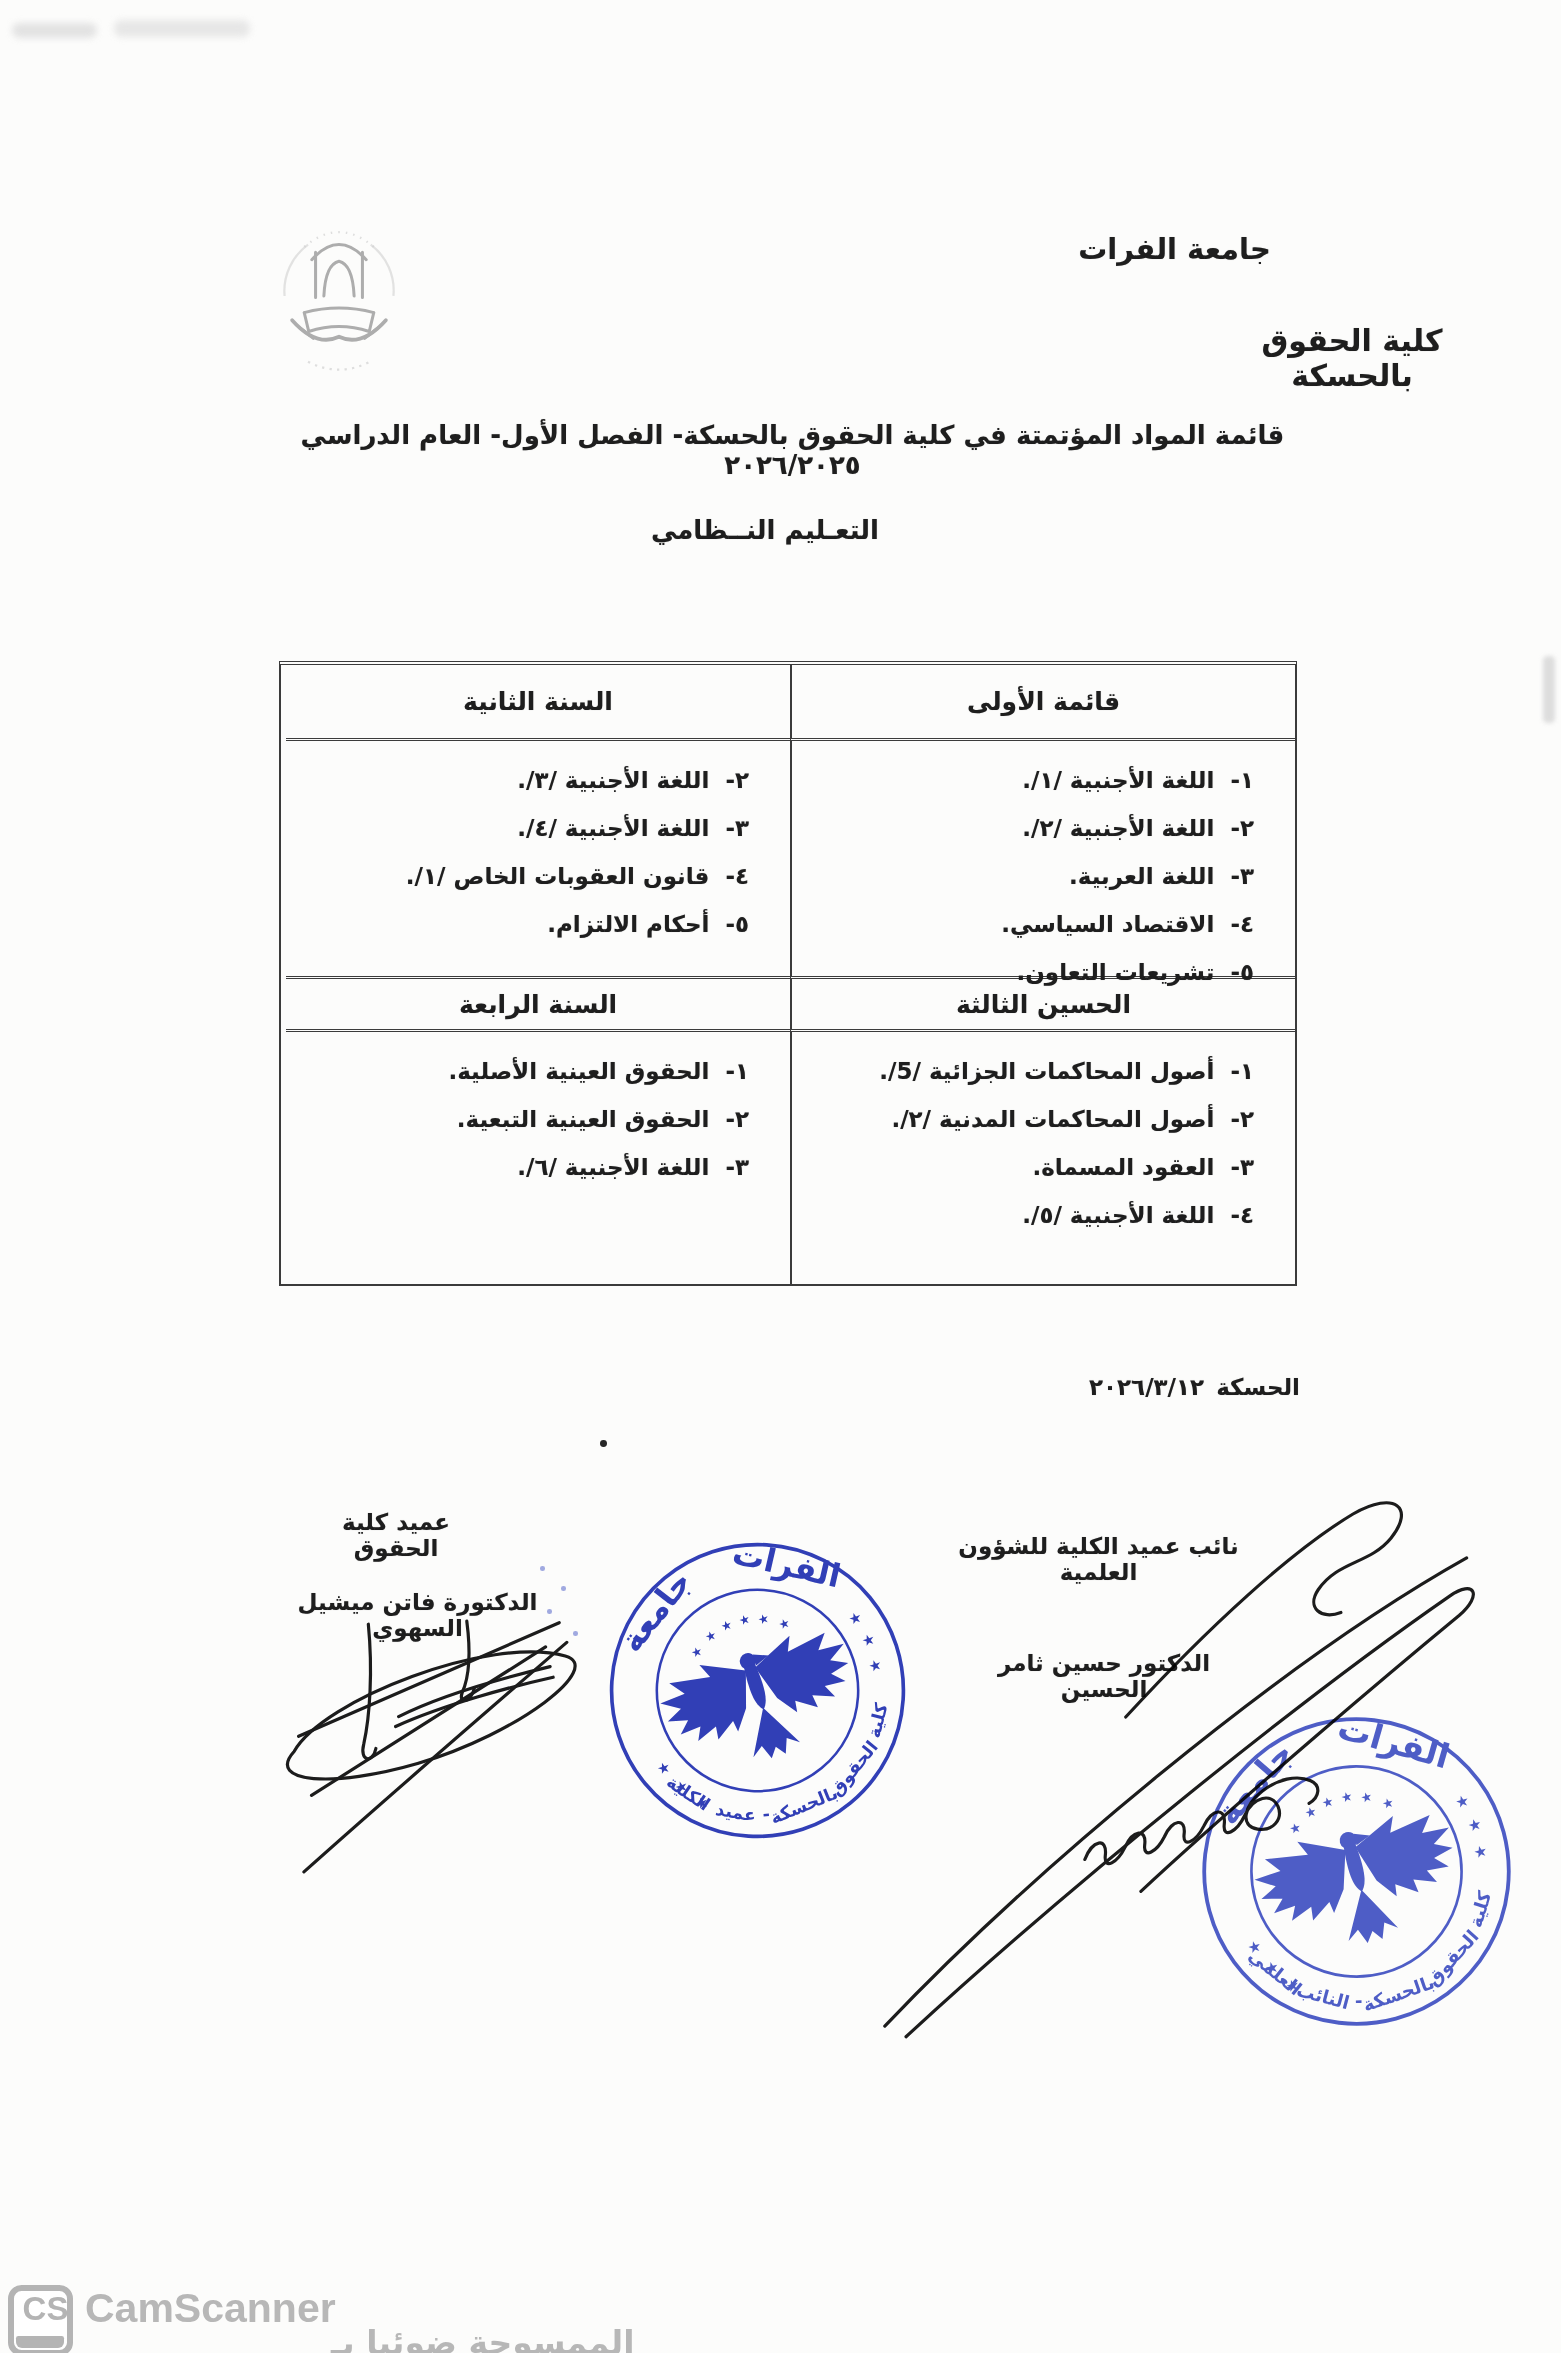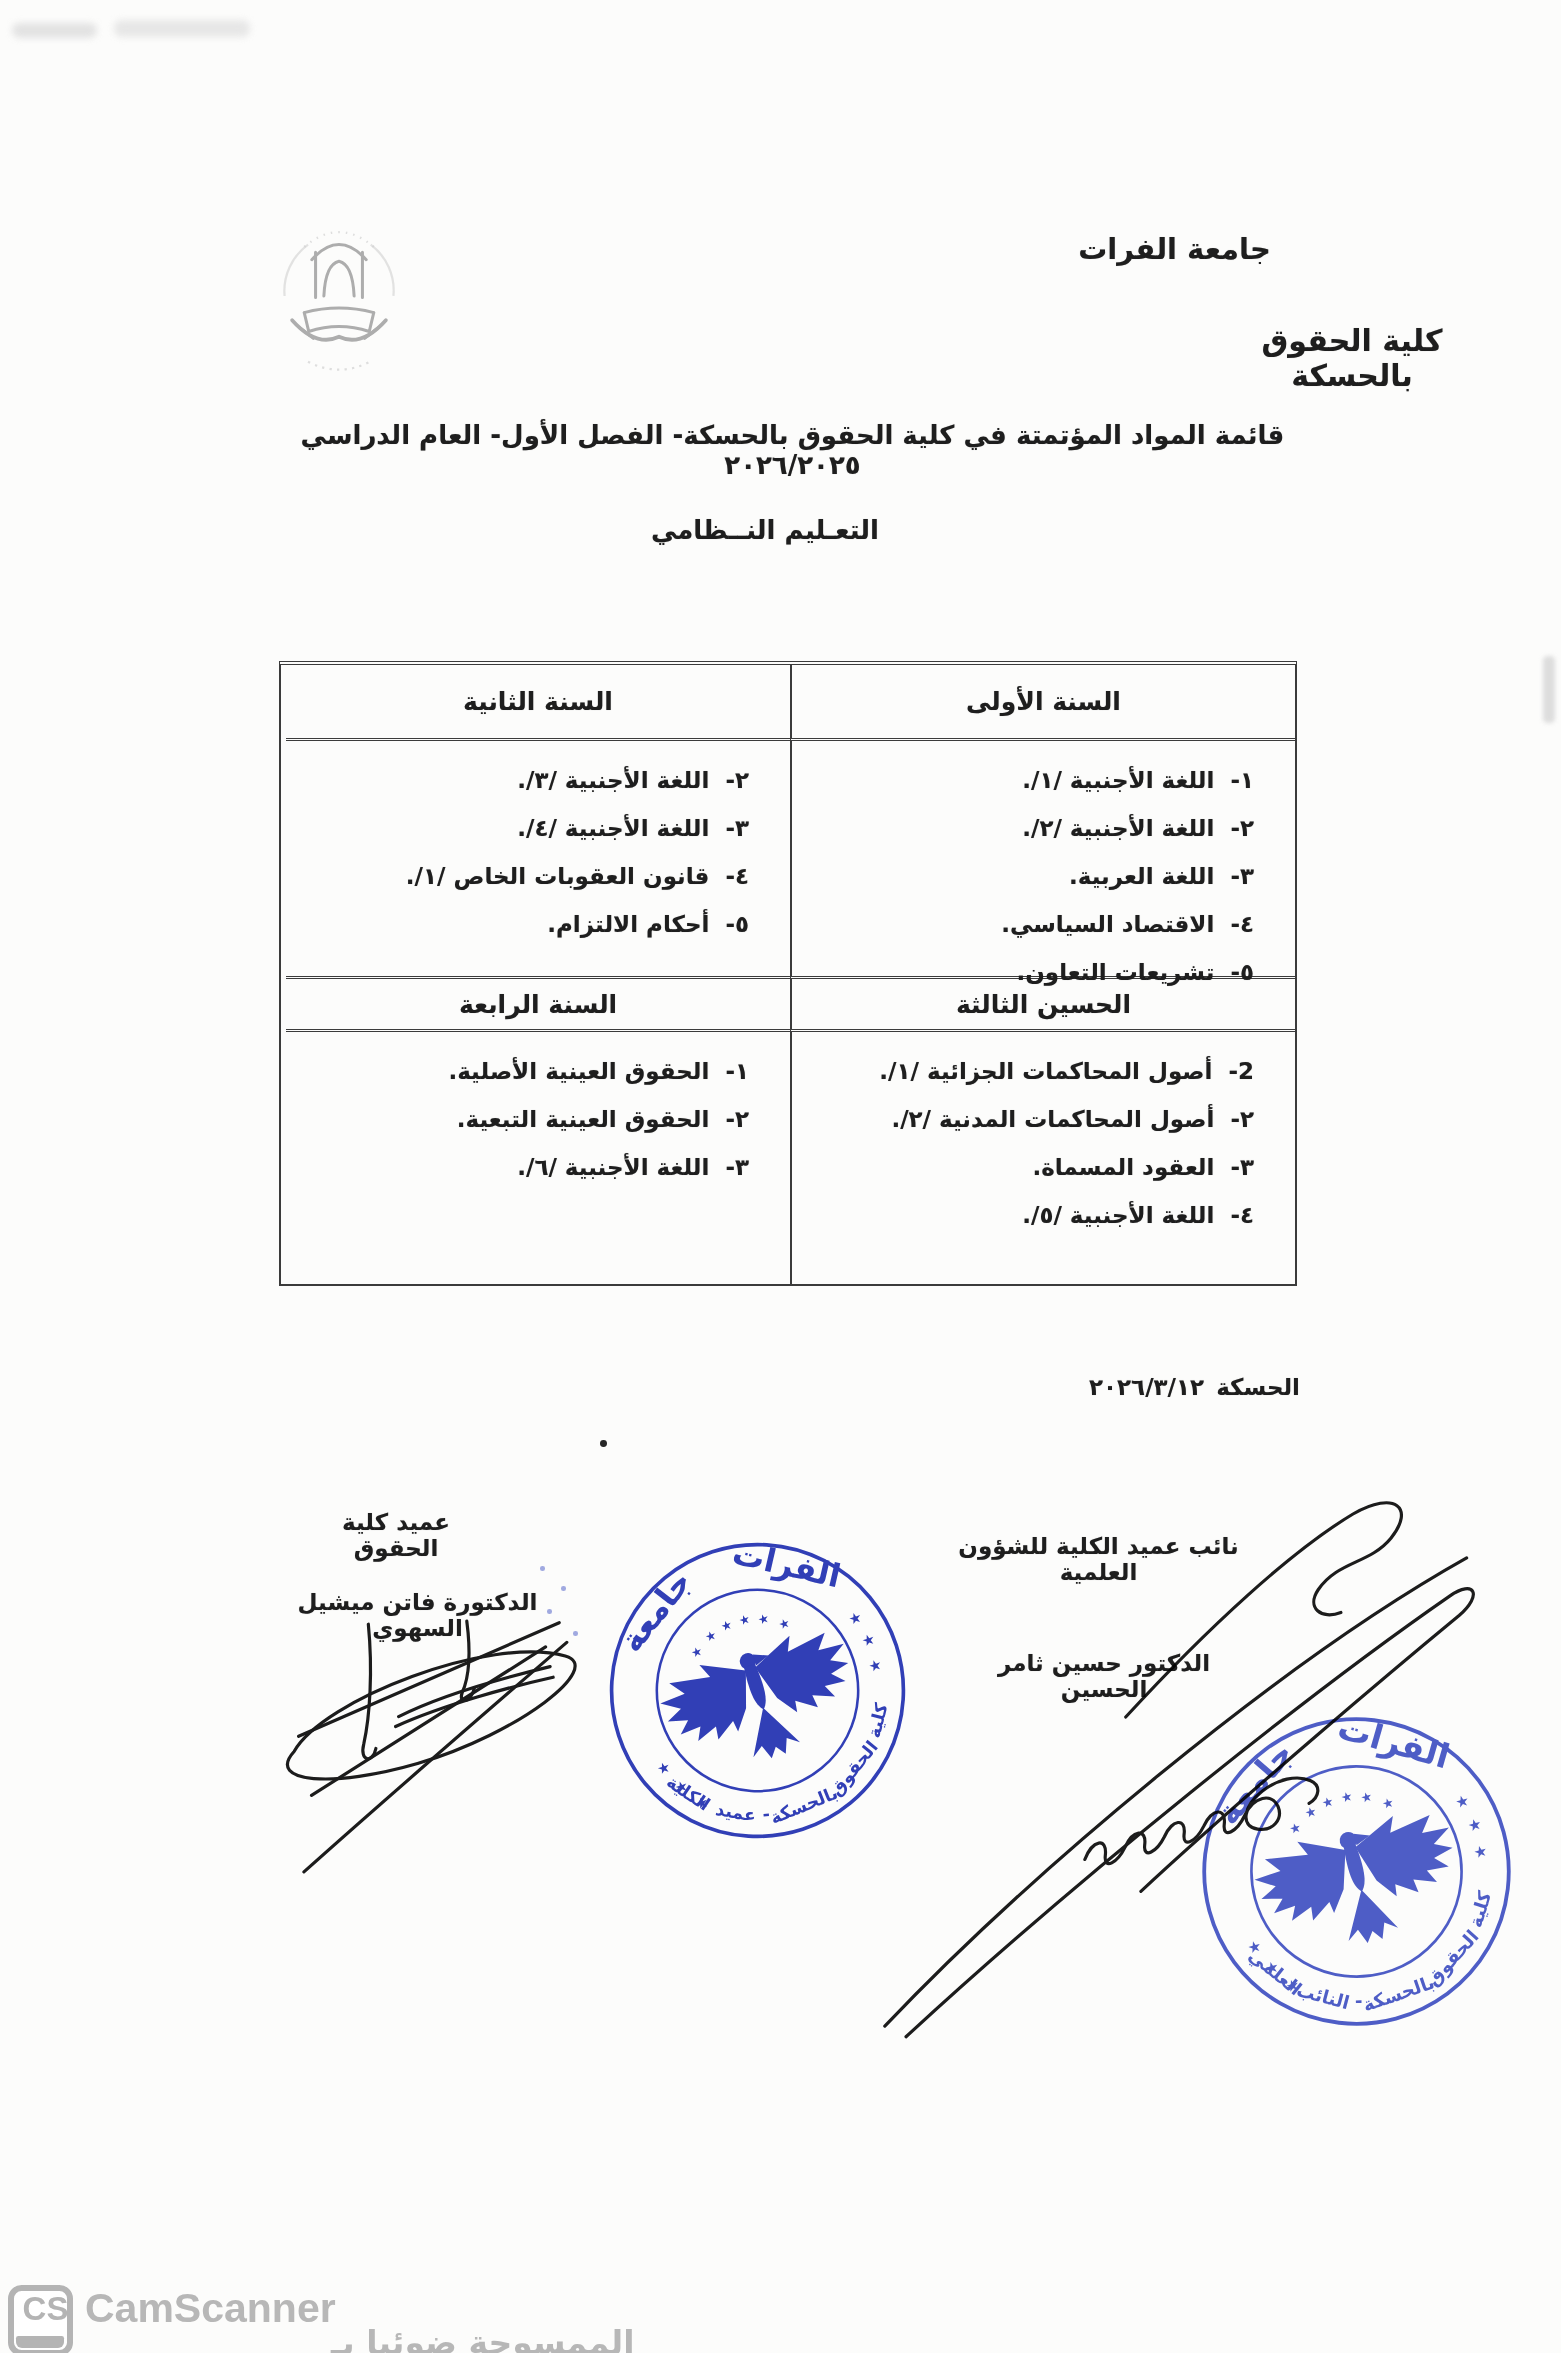--- a/index.html
+++ b/index.html
@@ -103,42 +103,42 @@
       <path d="M34,162 L52,176 M138,162 L120,176"></path>
     </g>
   </svg>
 
   <div class="abs ar ink univ">جامعة الفرات</div>
   <div class="abs ar ink faculty">كلية الحقوق بالحسكة</div>
   <div class="abs ar ink doc-title">قائمة المواد المؤتمتة في كلية الحقوق بالحسكة- الفصل الأول- العام الدراسي ٢٠٢٦/٢٠٢٥</div>
   <div class="abs ar ink program">التعـليم النــظامي</div>
 
   <div class="abs grid ar">
-    <div class="cell hcell colR ink">السنة الأولى</div>
+    <div class="cell hcell colR ink">قائمة الأولى</div>
     <div class="cell hcell ink">السنة الثانية</div>
 
     <div class="cell ccell colR rule-b ink">
       <div class="itm">١-  اللغة الأجنبية /١/.</div>
       <div class="itm">٢-  اللغة الأجنبية /٢/.</div>
       <div class="itm">٣-  اللغة العربية.</div>
       <div class="itm">٤-  الاقتصاد السياسي.</div>
       <div class="itm">٥-  تشريعات التعاون.</div>
     </div>
     <div class="cell ccell rule-b ink">
       <div class="itm">٢-  اللغة الأجنبية /٣/.</div>
       <div class="itm">٣-  اللغة الأجنبية /٤/.</div>
       <div class="itm">٤-  قانون العقوبات الخاص /١/.</div>
       <div class="itm">٥-  أحكام الالتزام.</div>
     </div>
 
     <div class="cell hcell colR ink">الحسين الثالثة</div>
     <div class="cell hcell ink">السنة الرابعة</div>
 
     <div class="cell ccell colR ink">
-      <div class="itm">2-  أصول المحاكمات الجزائية /١/.</div>
+      <div class="itm">١-  أصول المحاكمات الجزائية /5/.</div>
       <div class="itm">٢-  أصول المحاكمات المدنية /٢/.</div>
       <div class="itm">٣-  العقود المسماة.</div>
       <div class="itm">٤-  اللغة الأجنبية /٥/.</div>
     </div>
     <div class="cell ccell ink">
       <div class="itm">١-  الحقوق العينية الأصلية.</div>
       <div class="itm">٢-  الحقوق العينية التبعية.</div>
       <div class="itm">٣-  اللغة الأجنبية /٦/.</div>
     </div>
   </div>

